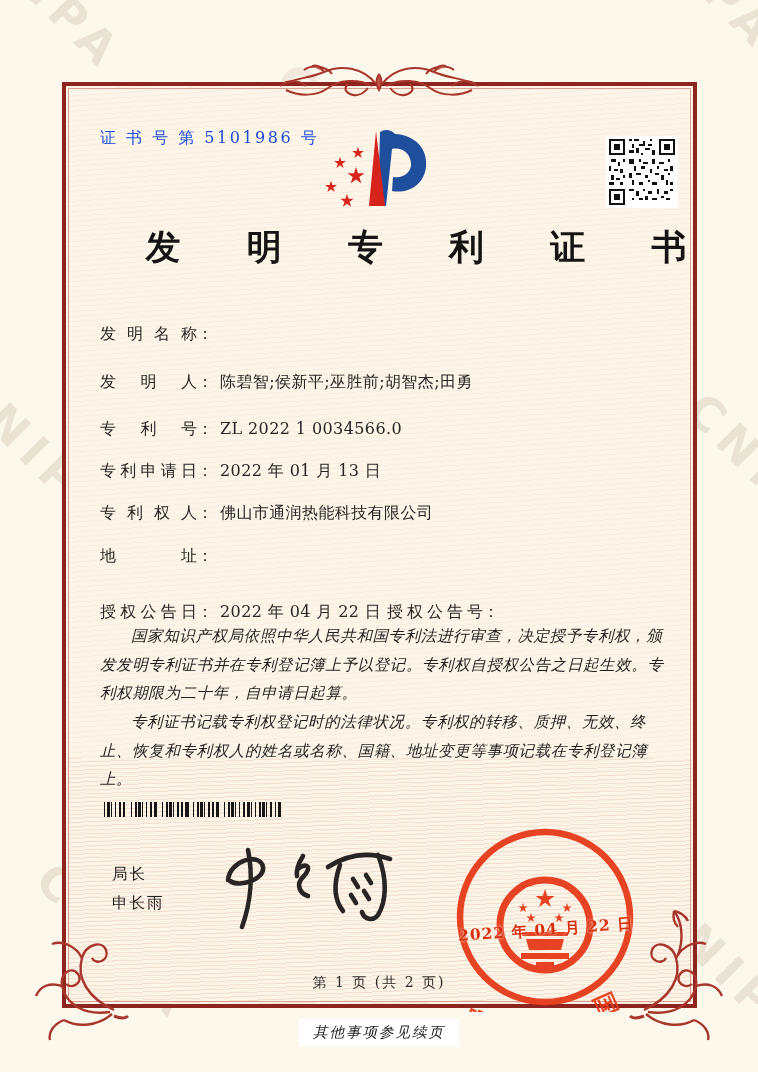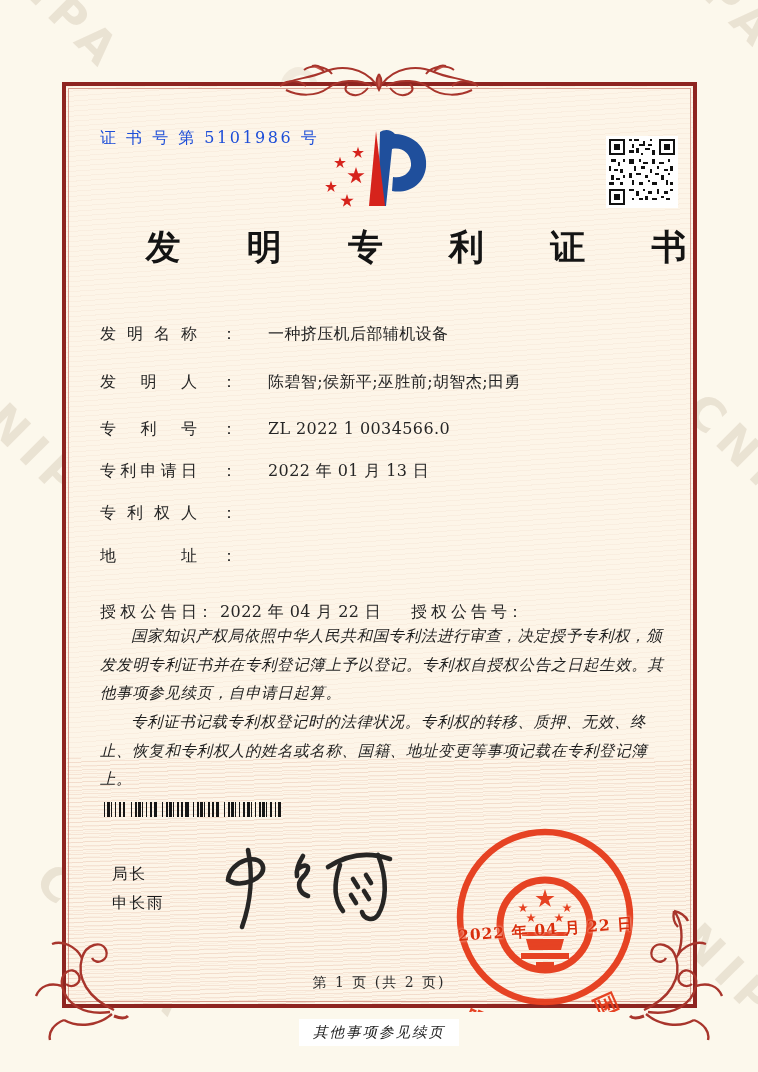--- a/index.html
+++ b/index.html
@@ -38,21 +38,21 @@
   .cert-no{position:absolute; left:100px; top:128px; font-size:16px; letter-spacing:2.5px; color:#1d4ed8;}
   
   .logo{position:absolute; left:316px; top:126px;}
   .qr{position:absolute; left:606px; top:136px; background:#fff; padding:3px;}
   
   .title{
     position:absolute; left:0; top:224px; width:758px; text-align:center;
     font-size:35px; font-weight:bold; letter-spacing:27px; padding-left:27px;
     box-sizing:border-box; color:#141414;margin-left:37px;
   }
-  .field-row{position:absolute; display:flex; align-items:center; font-size:16px; line-height:23px; color:#262626;gap:24px;}
+  .field-row{position:absolute; display:flex; align-items:center; font-size:16px; line-height:23px; color:#262626;}
   .field-label{display:inline-block; width:97px; text-align:justify; text-align-last:justify; flex:none;}
   .colon{flex:none; margin-right:7px;}
   .field-value{flex:0 1 auto; max-width:421px; letter-spacing:.4px;}
   .pair1{display:flex; width:287px; flex:none;}
   .pair2{display:flex;}
   .pair2 .field-label{width:96px;}
   
   .body-text{
     position:absolute; left:100px; top:622px; width:575px;
     font-size:15.5px; line-height:1.85; font-style:italic; color:#1f1f1f; letter-spacing:.6px;
@@ -233,59 +233,59 @@
         <rect x="23" y="25" width="1" height="1"></rect>
         <rect x="25" y="26" width="2" height="1"></rect>
     </g>
   </svg>
 
   <div class="title">发 明 专 利 证 书</div>
 
   <div class="field-row" style="left:100px; top:322px;">
     <span class="field-label">发明名称</span>
       <span class="colon">：</span>
-    <span class="field-value">一种挤压机后部辅机设备</span>
   </div>
   <div class="field-row" style="left:100px; top:370px;">
     <span class="field-label">发明人</span>
       <span class="colon">：</span>
     <span class="field-value">陈碧智;侯新平;巫胜前;胡智杰;田勇</span>
   </div>
   <div class="field-row" style="left:100px; top:417px;">
     <span class="field-label">专利号</span>
       <span class="colon">：</span>
     <span class="field-value">ZL 2022 1 0034566.0</span>
   </div>
   <div class="field-row" style="left:100px; top:459px;">
     <span class="field-label">专利申请日</span>
       <span class="colon">：</span>
     <span class="field-value">2022 年 01 月 13 日</span>
   </div>
   <div class="field-row" style="left:100px; top:501px;">
     <span class="field-label">专利权人</span>
       <span class="colon">：</span>
+    <span class="field-value">佛山市通润热能科技有限公司</span>
   </div>
   <div class="field-row" style="left:100px; top:544px;">
     <span class="field-label">地址</span>
       <span class="colon">：</span>
   </div>
   <div class="field-row" style="left:100px; top:600px;">
     <span class="pair1">
       <span class="field-label">授权公告日</span>
         <span class="colon">：</span>
       <span class="field-value">2022 年 04 月 22 日</span>
     </span>
     <span class="pair2">
       <span class="field-label">授权公告号</span>
         <span class="colon">：</span>
     </span>
   </div>
 
   <div class="body-text">
-    <p>国家知识产权局依照中华人民共和国专利法进行审查，决定授予专利权，颁发发明专利证书并在专利登记簿上予以登记。专利权自授权公告之日起生效。其他事项参见续页，自申请日起算。</p>
+    <p>国家知识产权局依照中华人民共和国专利法进行审查，决定授予专利权，颁发发明专利证书并在专利登记簿上予以登记。专利权自授权公告之日起生效。专利权期限为二十年，自申请日起算。</p>
     <p>专利证书记载专利权登记时的法律状况。专利权的转移、质押、无效、终止、恢复和专利权人的姓名或名称、国籍、地址变更等事项记载在专利登记簿上。</p>
   </div>
 
   <div class="barcode"></div>
 
   <div class="sig-role">局长</div>
   <div class="sig-name">申长雨</div>
   <svg class="sig-script" width="220" height="92" viewBox="0 0 220 92">
     <g fill="none" stroke="#151515" stroke-width="4.6" stroke-linecap="round" opacity=".92">
       <path d="M28,40 C30,20 60,12 63,27 C65,39 40,48 30,41"></path>

